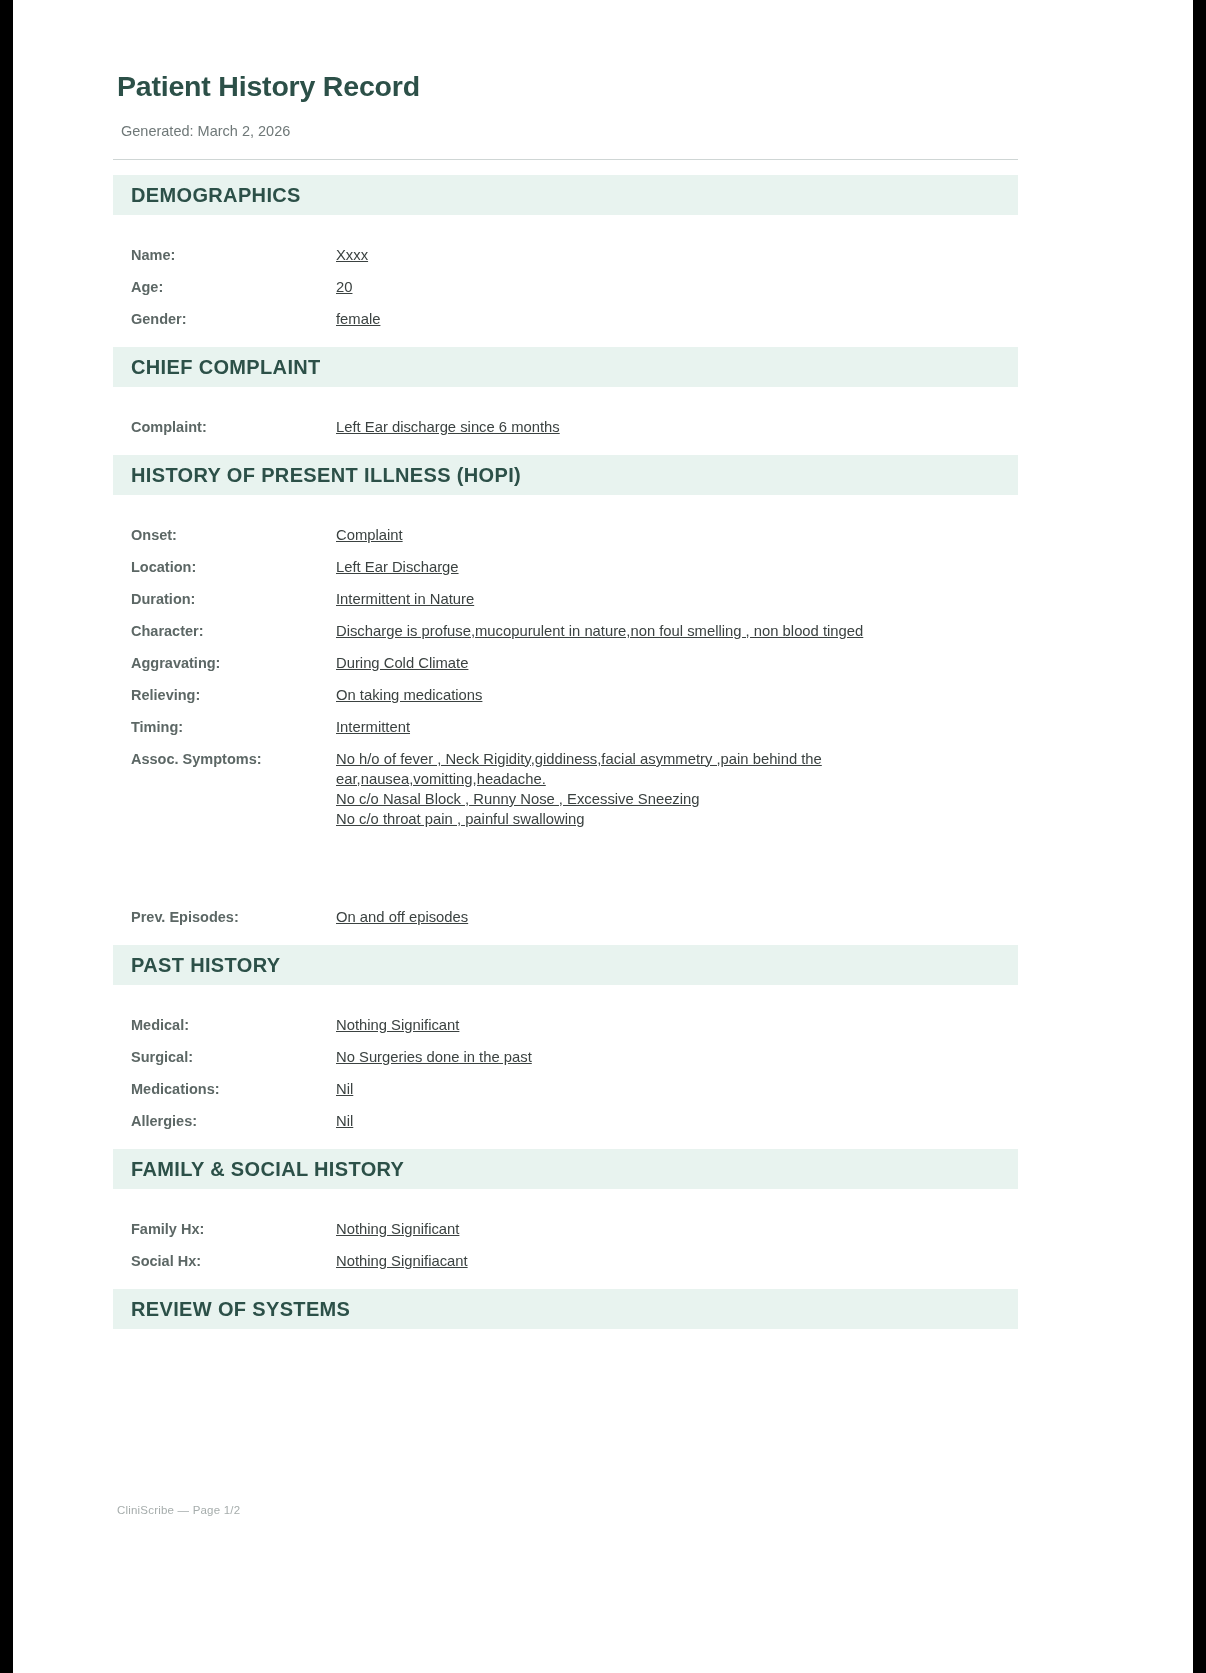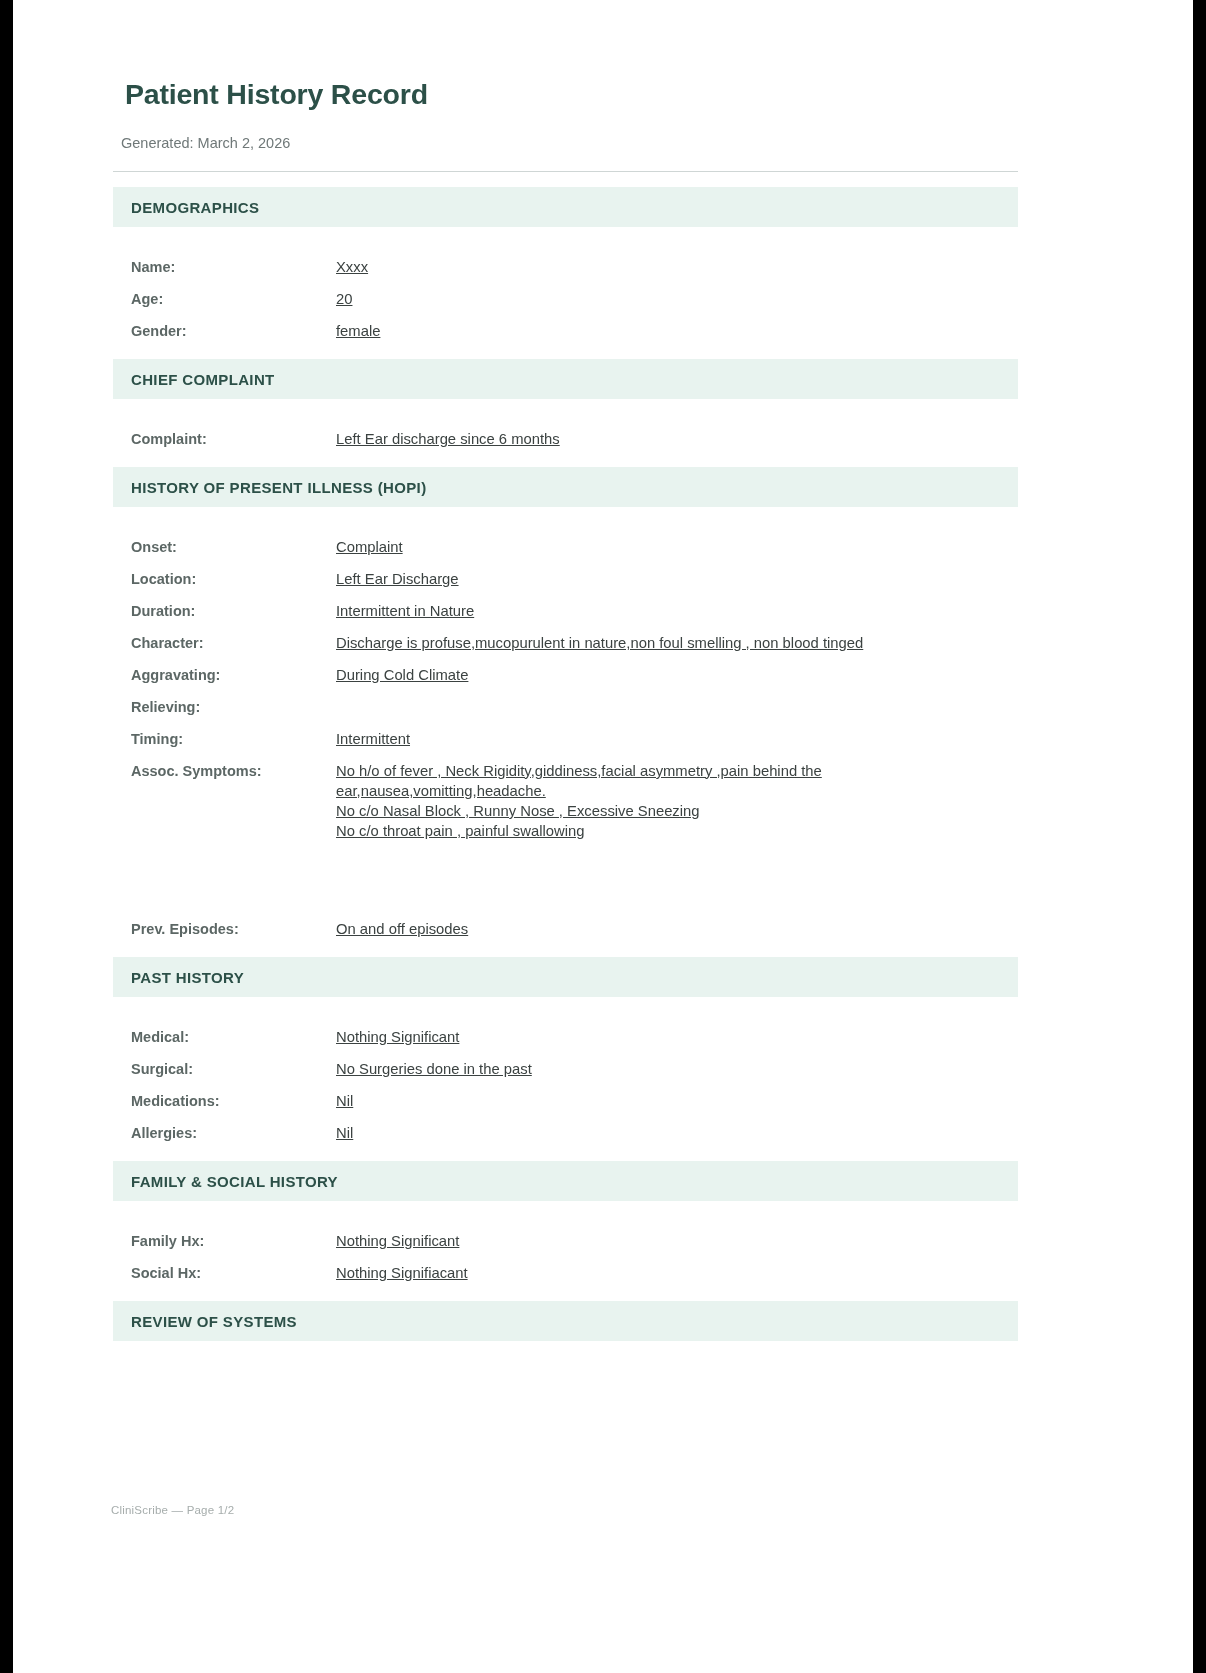--- a/index.html
+++ b/index.html
@@ -22,21 +22,21 @@
     background: #ffffff;
     box-sizing: border-box;
   }
   .content {
     position: absolute;
     left: 100px;
     top: 0;
     width: 905px;
   }
   .doc-title {
-    margin: 12px;
+    margin: 4px;
     padding-top: 65px;
     font-size: 28.5px;
     font-weight: bold;
     color: #2c5048;
     letter-spacing: -0.2px;
     line-height: 1.2;
   }
   .doc-subtitle {
     margin: 8px;
     padding-top: 12px;
@@ -48,21 +48,21 @@
     margin-top: 18px;
     border-top: 1px solid #cfd6d5;
     width: 905px;
   }
   .section {
     margin-top: 0;
   }
   .section-header {
     background: #e8f3ef;
     color: #2c5048;
-    font-size: 15px;
+    font-size: 20px;
     font-weight: bold;
     letter-spacing: 0.35px;
     padding: 11px 0 11px 18px;
     box-sizing: border-box;
     width: 905px;
     height: 40px;
     line-height: 19px;
   }
   .rows {
     padding-top: 24px;
@@ -86,21 +86,21 @@
     color: #3b4241;
     line-height: 20px;
     white-space: pre-line;
     text-decoration: underline;
   }
   .spacer-symptoms { height: 66px; }
   .section-gap { height: 15px; }
   .section-gap-sm { height: 12px; }
   .footer {
     position: absolute;
-    left: 98px;
+    left: 104px;
     top: 1504px;
     width: 905px;
     font-size: 11.5px;
     color: #a6adac;
     letter-spacing: 0.2px;
   }
 </style>
 </head>
 <body>
 
@@ -163,20 +163,21 @@
         <div class="row">
           <div class="row-label">Character:</div>
           <div class="row-value">Discharge is profuse,mucopurulent in nature,non foul smelling , non blood tinged</div>
         </div>
         <div class="row">
           <div class="row-label">Aggravating:</div>
           <div class="row-value">During Cold Climate</div>
         </div>
         <div class="row">
           <div class="row-label">Relieving:</div>
+          <div class="row-value">On taking medications</div>
         </div>
         <div class="row">
           <div class="row-label">Timing:</div>
           <div class="row-value">Intermittent</div>
         </div>
         <div class="row">
           <div class="row-label">Assoc. Symptoms:</div>
           <div class="row-value">No h/o of fever , Neck Rigidity,giddiness,facial asymmetry ,pain behind the
 ear,nausea,vomitting,headache.
 No c/o Nasal Block , Runny Nose , Excessive Sneezing

